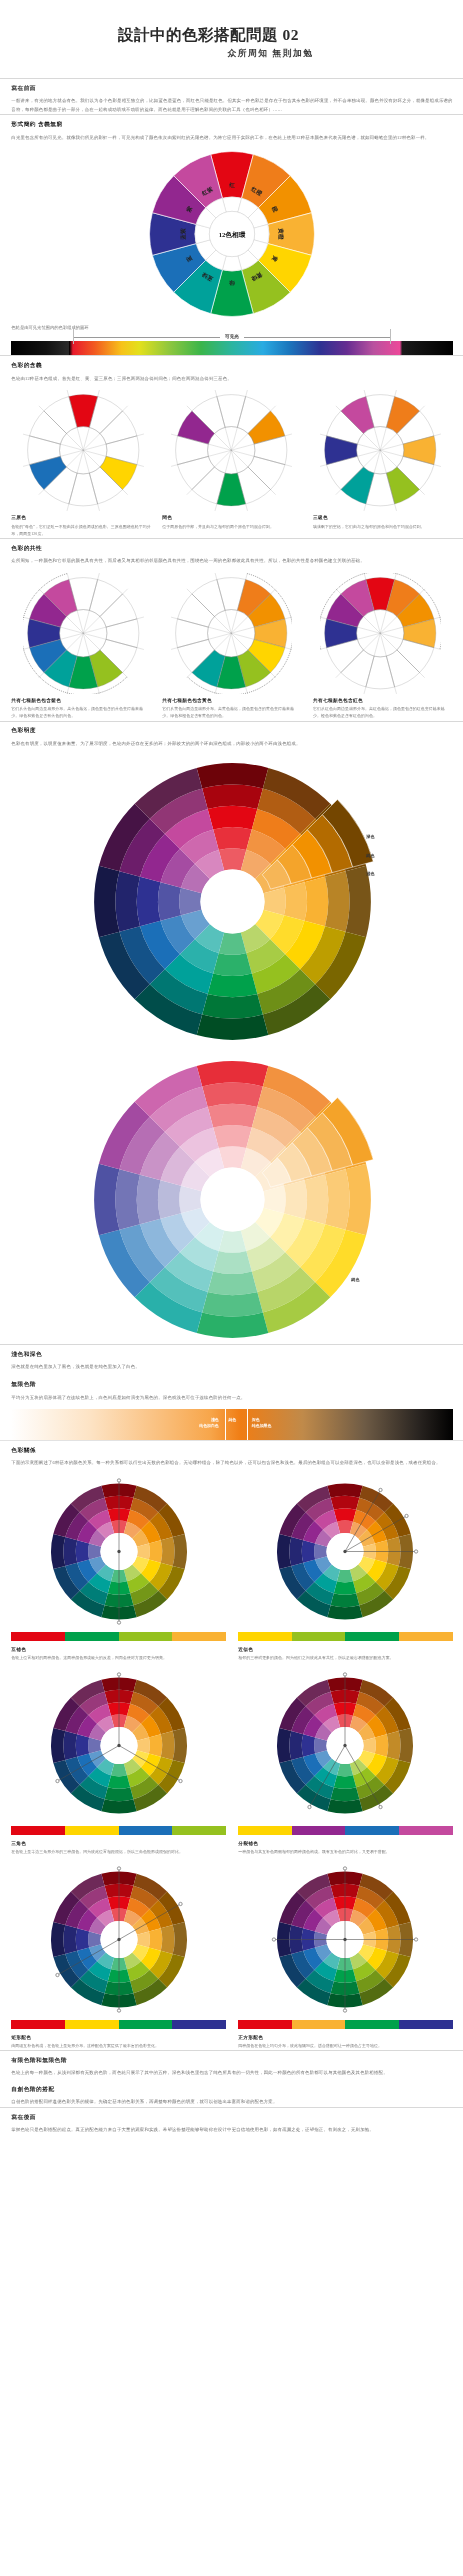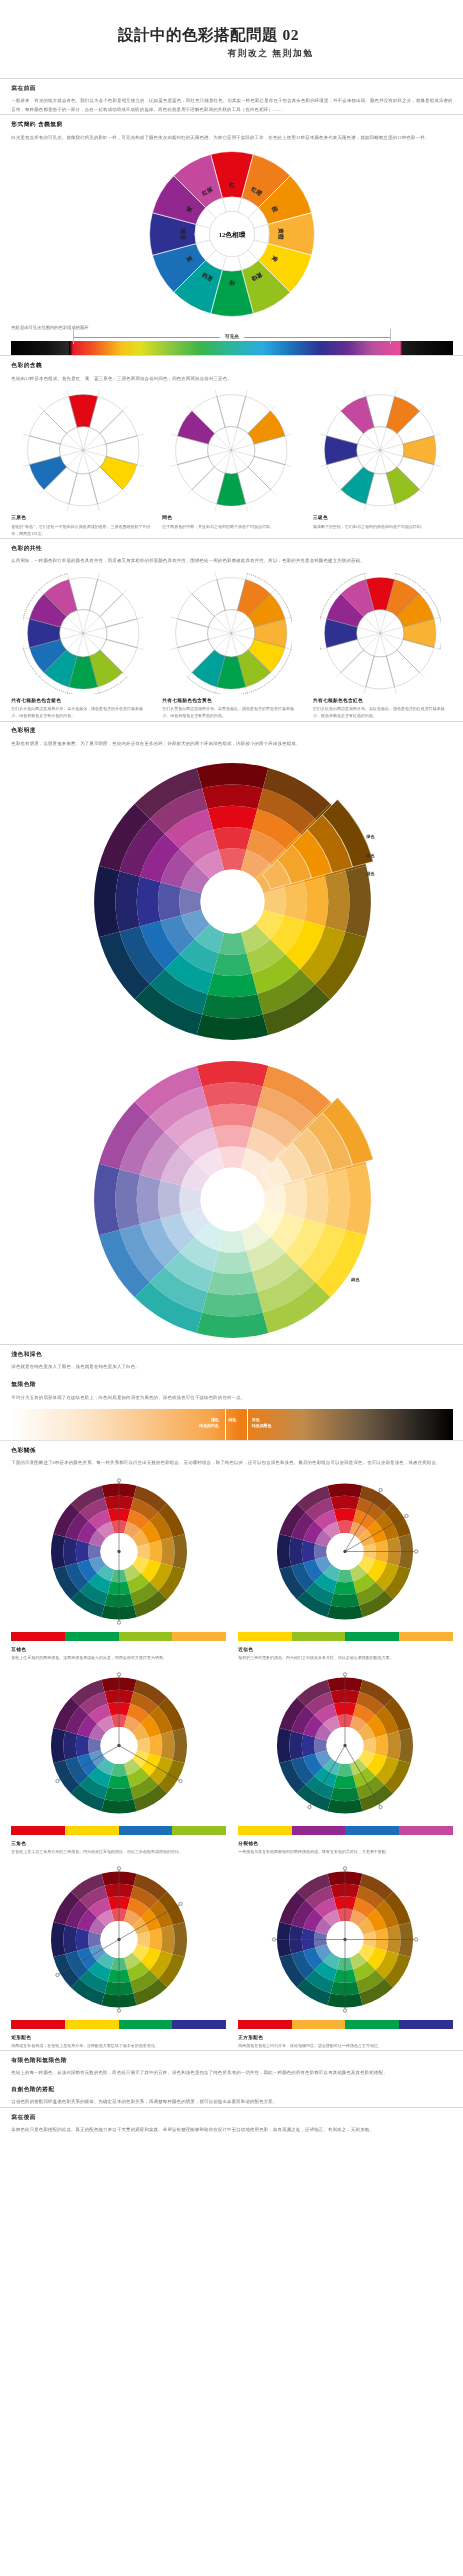--- a/index.html
+++ b/index.html
@@ -100,21 +100,21 @@
   .foot { padding-bottom:20.6px; }
   svg { display:block; }
 </style>
 </head>
 <body>
 
 <div class="page">
 
   <div class="title-block">
     <div class="main-title">設計中的色彩搭配問題 02</div>
-    <div class="sub-title">有則改之 無則加勉</div>
+    <div class="sub-title">众所周知 無則加勉</div>
   </div>
   <div class="rule"></div>
 
   <section class="inner">
     <h2 class="sec-head">寫在前面</h2>
     <p class="body">一般讲来，有光的地方就会有色。我们以为各个色彩是相互独立的，比如蓝色是蓝色，而红色只能是红色。但其实一种色彩总是存在于包含其余色彩的环境里，并不会单独出现。颜色并没有好坏之分，就像是组成乐谱的音符，每种颜色都是曲子的一部分，合在一起构成动听或不动听的旋律。而色轮就是用于理解色彩间的关联的工具（也叫色相环）……</p>
   </section>
   <div class="rule"></div>
 
   <section class="inner">

